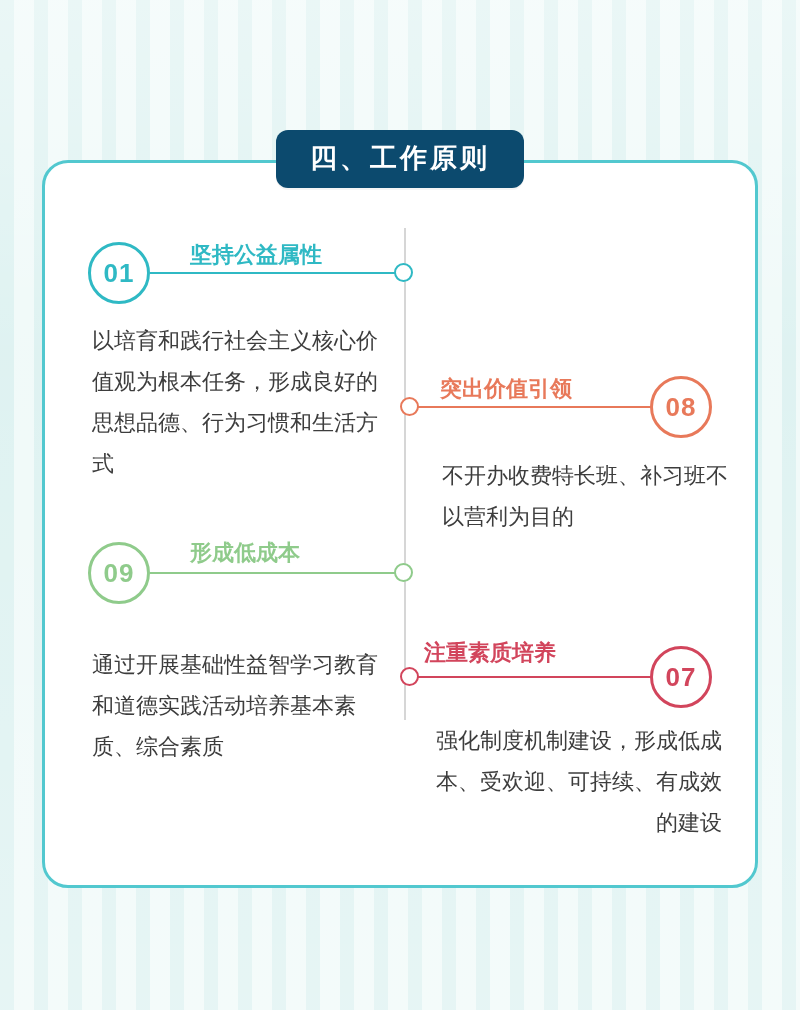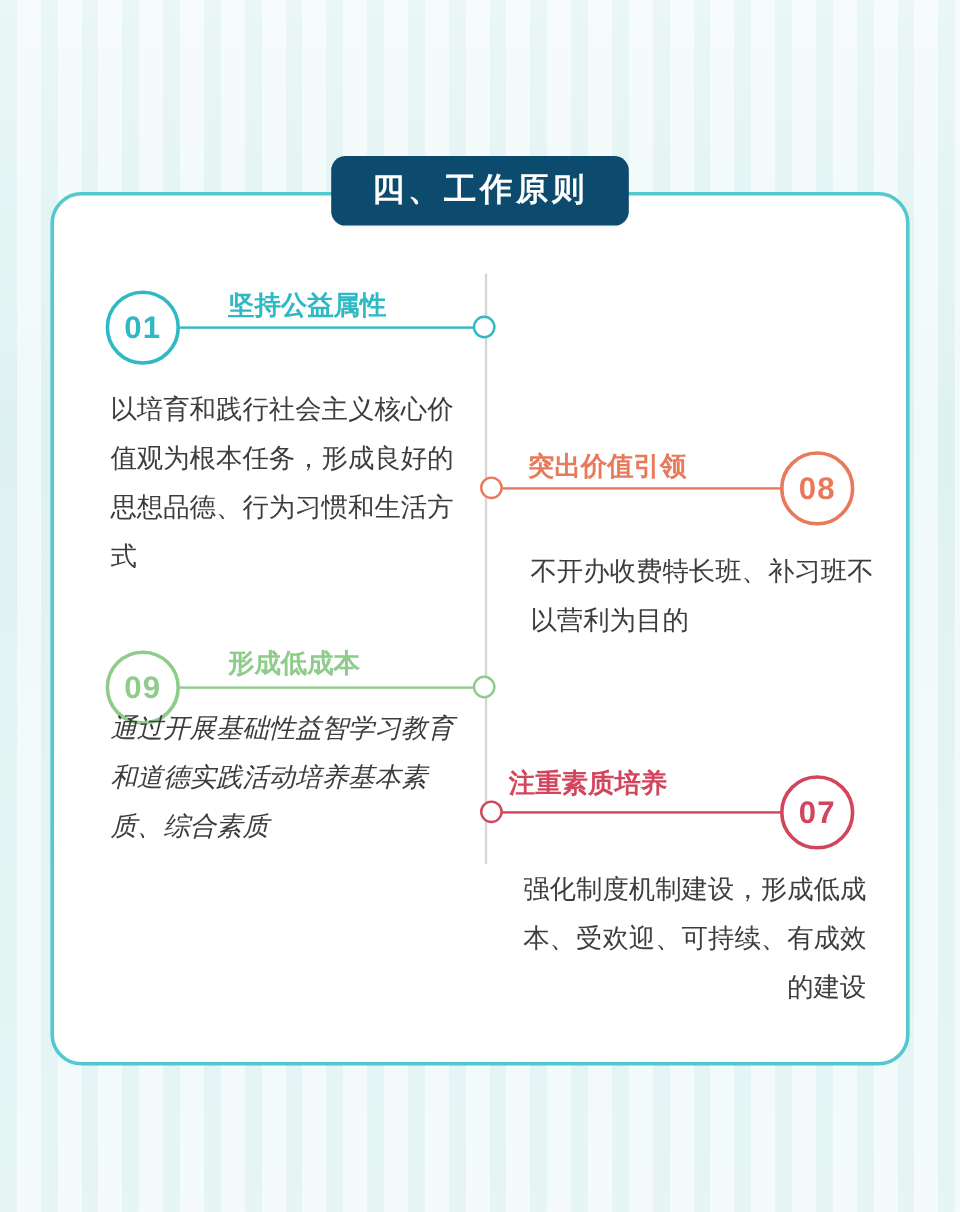--- a/index.html
+++ b/index.html
@@ -140,21 +140,21 @@
   #b2 .connector { left: 412px; top: 406px; width: 240px; background: #e8795a; }
   #b2 .endpoint { left: 400px; top: 397px; border-color: #e8795a; }
   #b2 .heading { left: 440px; top: 374px; color: #e8795a; }
   #b2 .body-text { left: 442px; top: 455px; }
 
   
   #b3 .badge { left: 88px; top: 542px; border-color: #8fcb8b; color: #8fcb8b; }
   #b3 .connector { left: 150px; top: 572px; width: 250px; background: #8fcb8b; }
   #b3 .endpoint { left: 394px; top: 563px; border-color: #8fcb8b; }
   #b3 .heading { left: 190px; top: 538px; color: #8fcb8b; }
-  #b3 .body-text { left: 92px; top: 586px; font-style: italic; }
+  #b3 .body-text { left: 92px; top: 644px; }
 
   
   #b4 .badge { left: 650px; top: 646px; border-color: #d2455c; color: #d2455c; }
   #b4 .connector { left: 412px; top: 676px; width: 240px; background: #d2455c; }
   #b4 .endpoint { left: 400px; top: 667px; border-color: #d2455c; }
   #b4 .heading { left: 424px; top: 638px; color: #d2455c; }
   #b4 .body-text { left: 422px; top: 720px; text-align: right; }
 </style>
 </head>
 <body>

